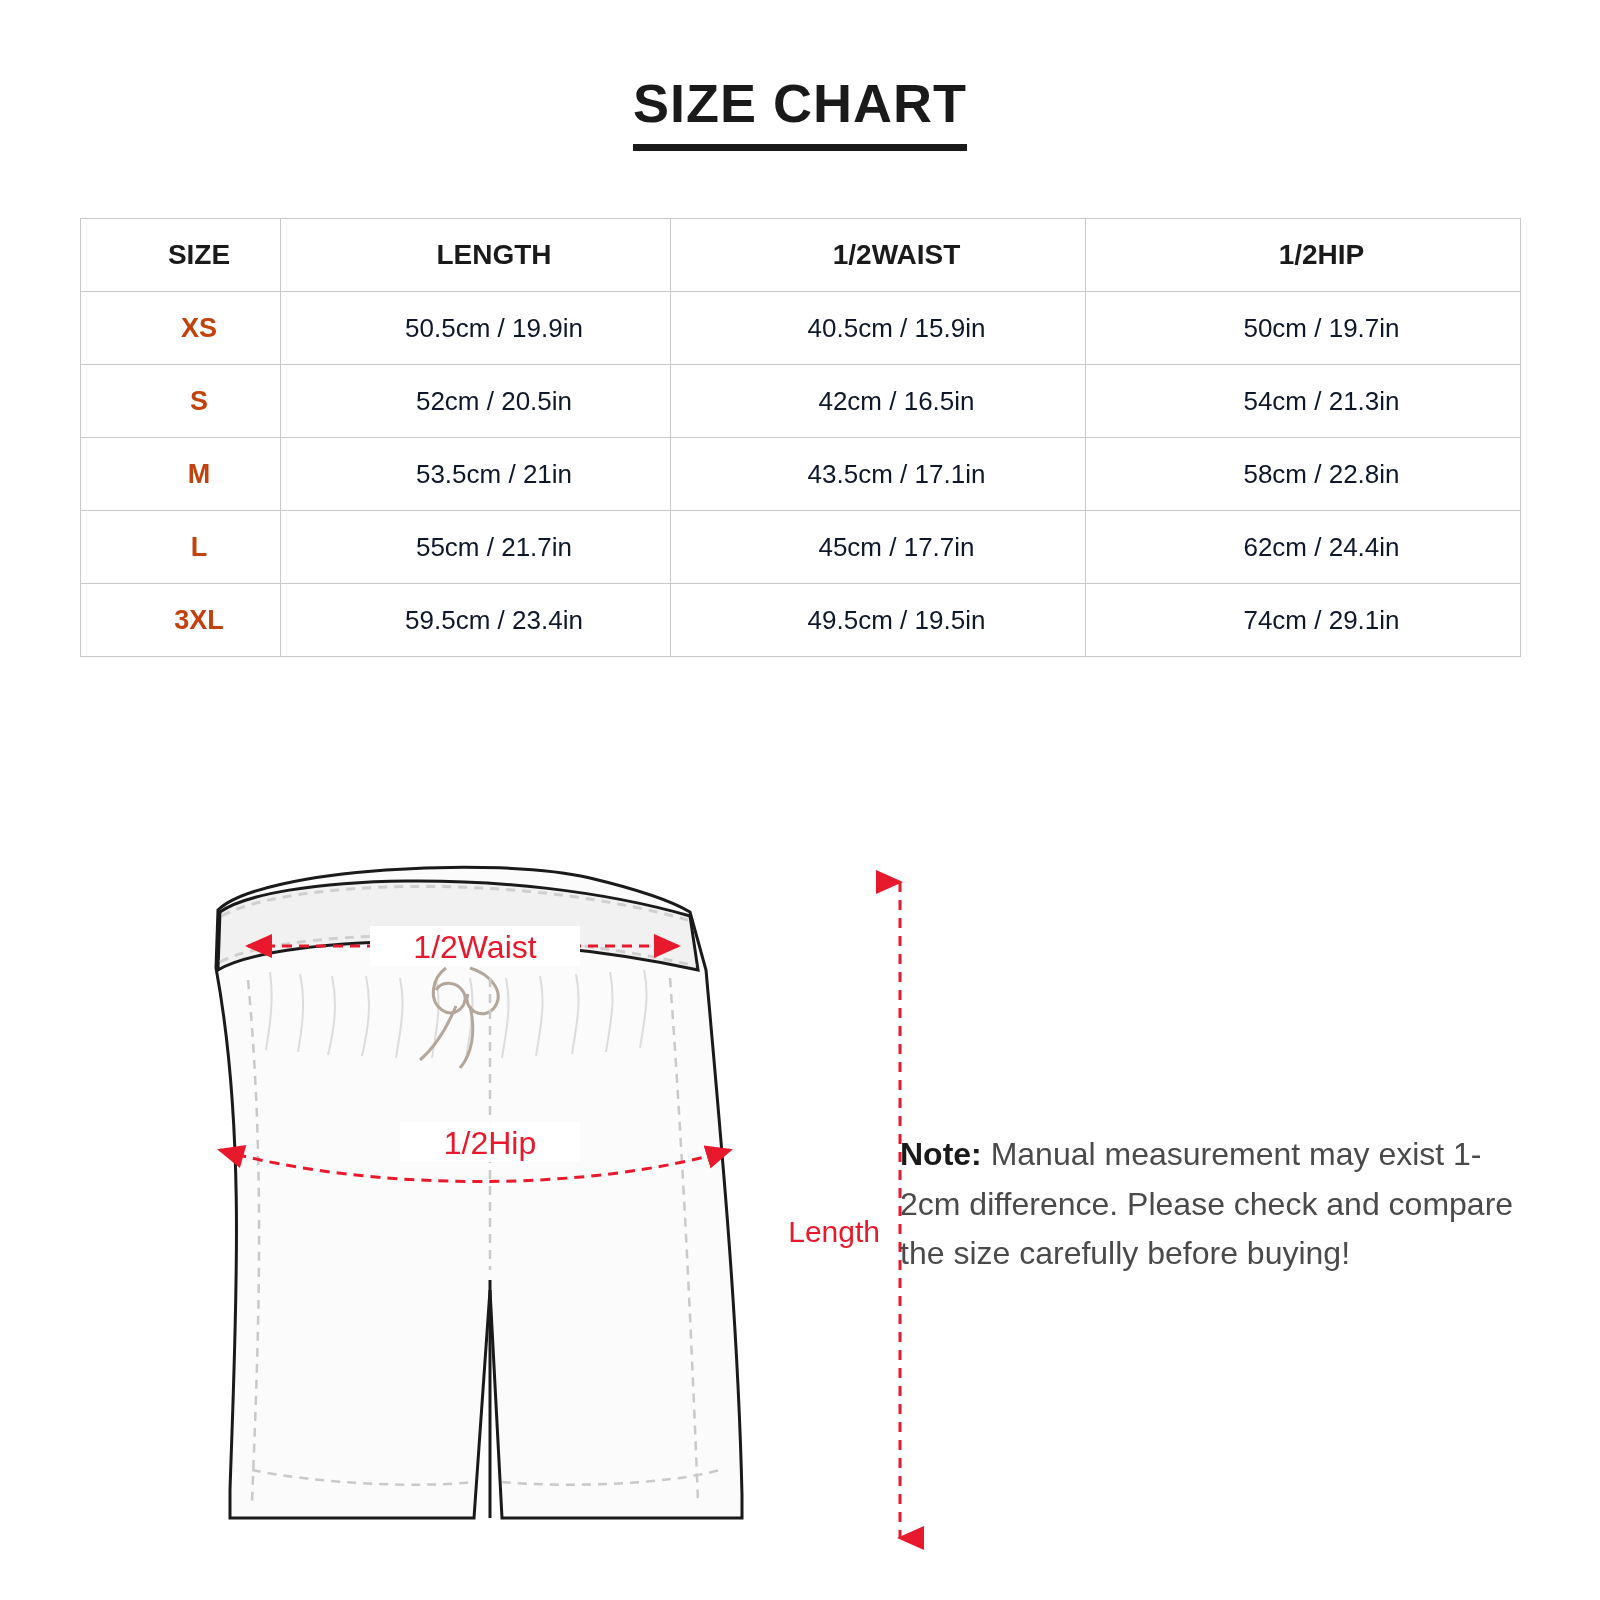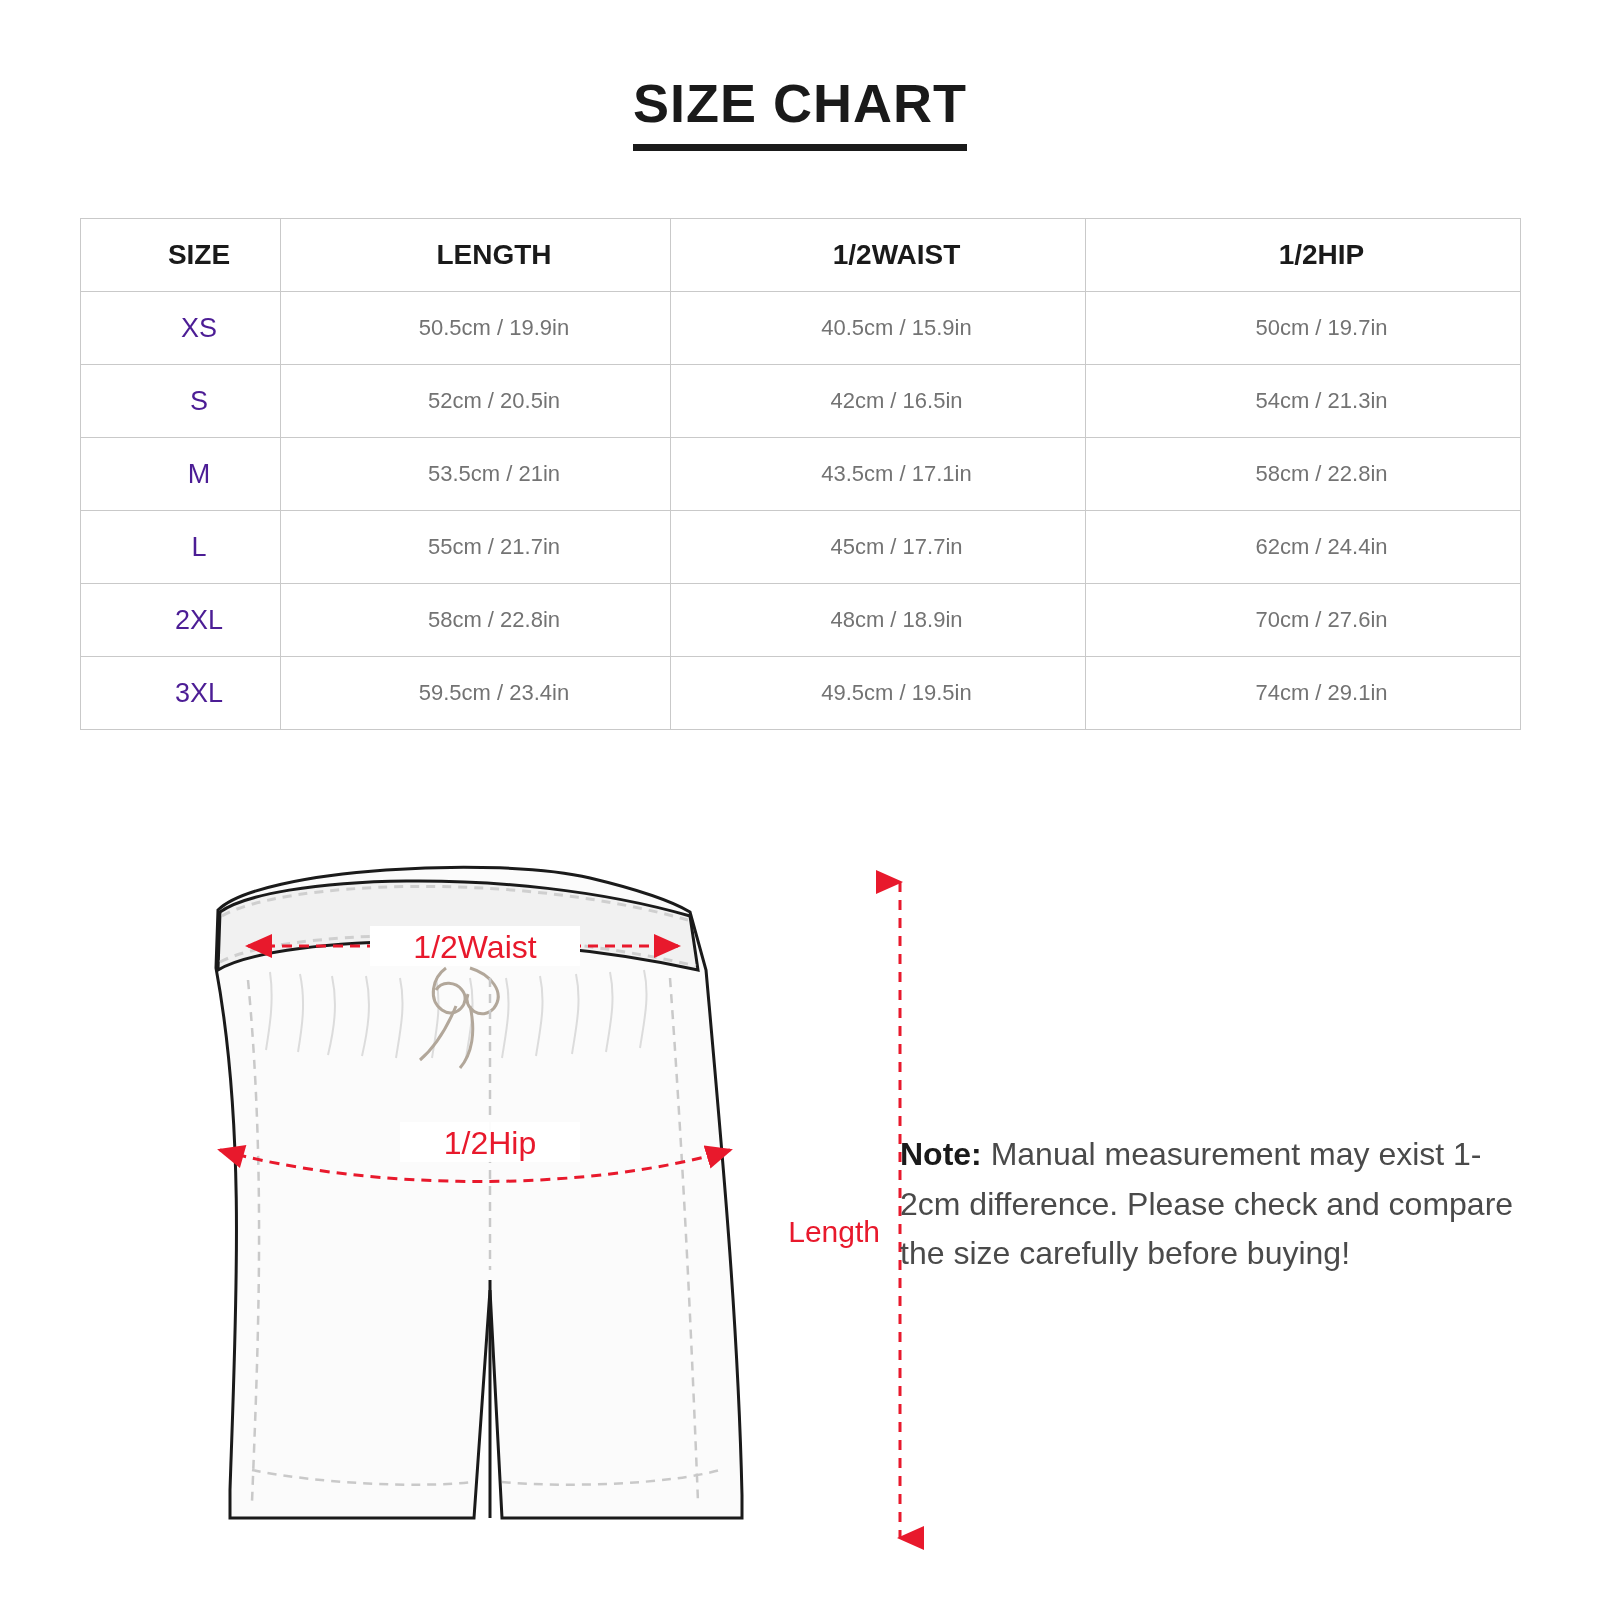--- a/index.html
+++ b/index.html
@@ -55,27 +55,27 @@
     color: #3a3a3a;
     padding-left: 38px;
   }
   table.size-table th {
     font-size: 28px;
     font-weight: bold;
     color: #1a1a1a;
   }
   table.size-table td.size-cell {
     font-size: 27px;
+    font-weight: bold;
+    color: #c2410c;
+  }
+  table.size-table td.val-cell {
+    font-size: 26px;
     font-weight: normal;
-    color: #4c1d95;
-  }
-  table.size-table td.val-cell {
-    font-size: 22px;
-    font-weight: normal;
-    color: #737373;
+    color: #0f172a;
   }
   col.c-size { width: 200px; }
   col.c-len  { width: 390px; }
   col.c-wst  { width: 415px; }
   col.c-hip  { width: 435px; }
 
   
   .illus {
     position: absolute;
     left: 70px;
@@ -158,26 +158,20 @@
         <td class="size-cell">M</td>
         <td class="val-cell">53.5cm / 21in</td>
         <td class="val-cell">43.5cm / 17.1in</td>
         <td class="val-cell">58cm / 22.8in</td>
       </tr>
       <tr>
         <td class="size-cell">L</td>
         <td class="val-cell">55cm / 21.7in</td>
         <td class="val-cell">45cm / 17.7in</td>
         <td class="val-cell">62cm / 24.4in</td>
-      </tr>
-      <tr>
-        <td class="size-cell">2XL</td>
-        <td class="val-cell">58cm / 22.8in</td>
-        <td class="val-cell">48cm / 18.9in</td>
-        <td class="val-cell">70cm / 27.6in</td>
       </tr>
       <tr>
         <td class="size-cell">3XL</td>
         <td class="val-cell">59.5cm / 23.4in</td>
         <td class="val-cell">49.5cm / 19.5in</td>
         <td class="val-cell">74cm / 29.1in</td>
       </tr>
     </tbody>
   </table>
 </div>

